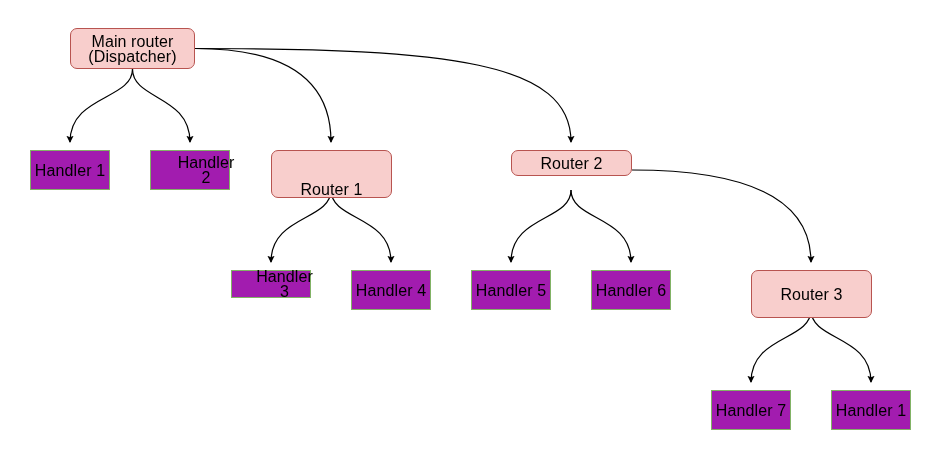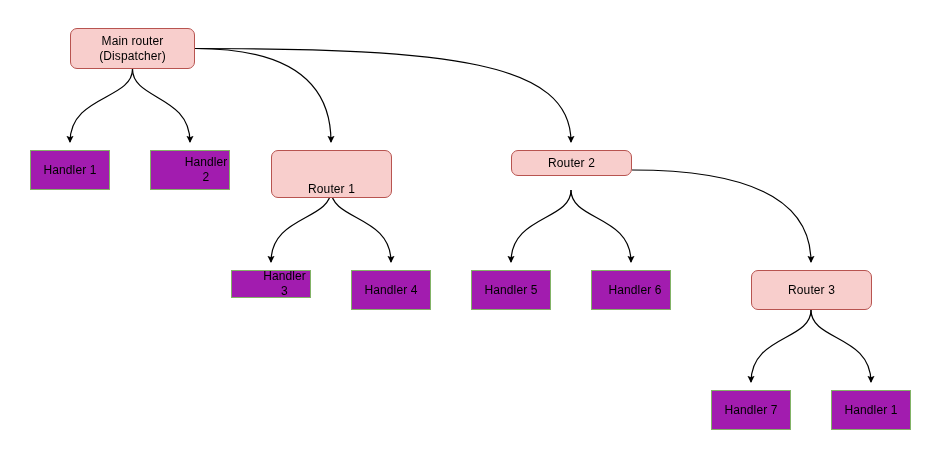--- a/index.html
+++ b/index.html
@@ -25,21 +25,21 @@
     height: 461px;
     pointer-events: none;
   }
   .node {
     position: absolute;
     box-sizing: border-box;
     display: flex;
     align-items: center;
     justify-content: center;
     text-align: center;
-    font-size: 12px;
+    font-size: 16px;
     line-height: 15px;
     color: #000000;
     letter-spacing: 0.1px;
     white-space: pre-line;
   }
   .node.router {
     background: #f8cecc;
     border: 1px solid #b85450;
     border-radius: 7px;
   }
@@ -82,19 +82,19 @@
   <div id="nodes-layer">
       <div class="node router" style="left: 70px; top: 28px; width: 125px; height: 41px;"><span class="node-label">Main router
 (Dispatcher)</span></div>
       <div class="node handler" style="left: 30px; top: 150px; width: 80px; height: 40px;"><span class="node-label">Handler 1</span></div>
       <div class="node handler" style="left: 150px; top: 150px; width: 80px; height: 40px; padding-left: 32px;"><span class="node-label">Handler 2</span></div>
       <div class="node router" style="left: 271px; top: 150px; width: 121px; height: 48px; align-items: flex-end;"><span class="node-label">Router 1</span></div>
       <div class="node router" style="left: 511px; top: 150px; width: 121px; height: 26px;"><span class="node-label">Router 2</span></div>
       <div class="node handler" style="left: 231px; top: 270px; width: 80px; height: 28px; padding-left: 27px;"><span class="node-label">Handler 3</span></div>
       <div class="node handler" style="left: 351px; top: 270px; width: 80px; height: 40px;"><span class="node-label">Handler 4</span></div>
       <div class="node handler" style="left: 471px; top: 270px; width: 80px; height: 40px;"><span class="node-label">Handler 5</span></div>
-      <div class="node handler" style="left: 591px; top: 270px; width: 80px; height: 40px; padding-left: 8px;"><span class="node-label">Handler 6</span></div>
-      <div class="node router" style="left: 751px; top: 270px; width: 121px; height: 40px;"><span class="node-label">Router 3</span></div>
+      <div class="node handler" style="left: 591px; top: 270px; width: 80px; height: 40px;"><span class="node-label">Handler 6</span></div>
+      <div class="node router" style="left: 751px; top: 270px; width: 121px; height: 48px;"><span class="node-label">Router 3</span></div>
       <div class="node handler" style="left: 711px; top: 390px; width: 80px; height: 40px;"><span class="node-label">Handler 7</span></div>
       <div class="node handler" style="left: 831px; top: 390px; width: 80px; height: 40px;"><span class="node-label">Handler 1</span></div>
     </div>
 
 </div>
 
 </body></html>

